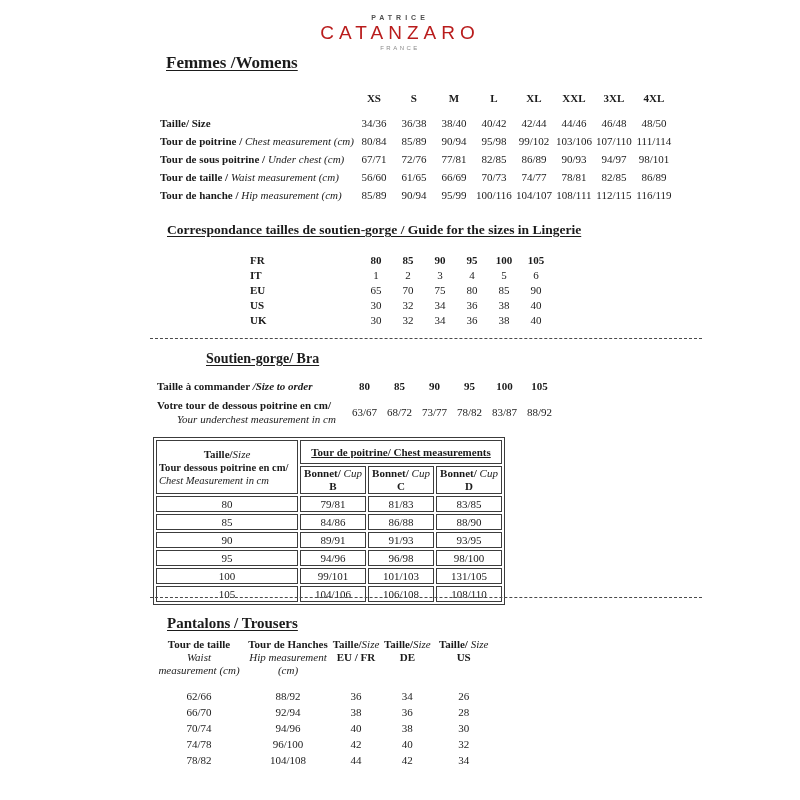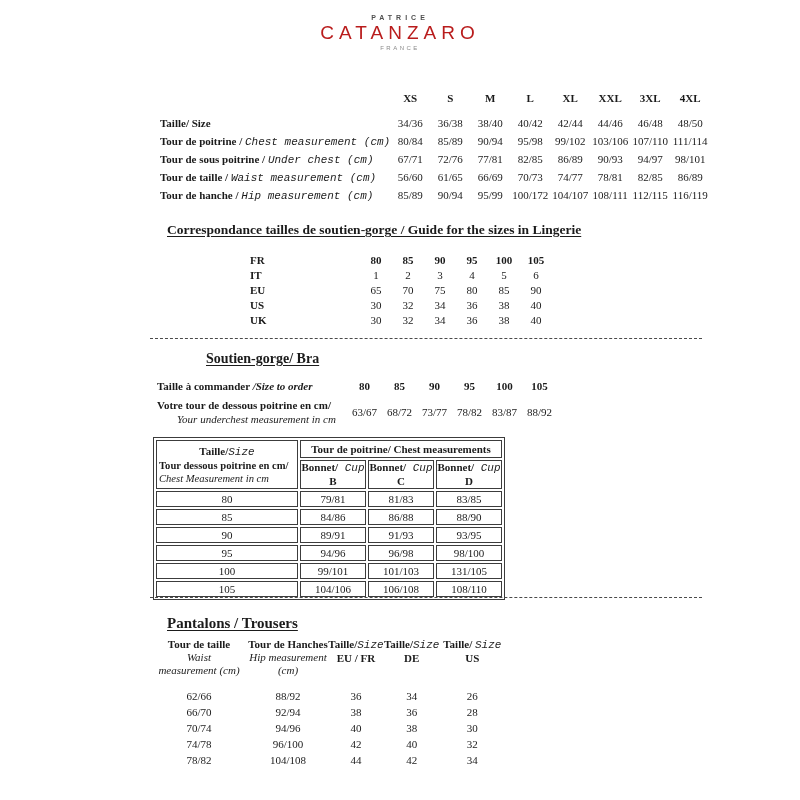--- a/index.html
+++ b/index.html
@@ -21,21 +21,21 @@
   .h { font-weight:bold; text-decoration:underline; text-underline-offset:2px; }
   .h-women     { left:166px; top:53px;  font-size:17px; }
   .h-lingerie  { left:167px; top:222px; font-size:13.5px; }
   .h-bra       { left:175px; top:351px; font-size:14px;margin-left:31px; }
   .h-trousers  { left:167px; top:615px; font-size:15px; }
 
   
   table { border-collapse:collapse; font-size:11px; }
   td { padding:0; white-space:nowrap; }
   .b { font-weight:bold; }
-  .i { font-style:italic;font-family:Liberation Mono, monospace; }
+  .i { font-style:italic; }
   .bi { font-weight:bold; font-style:italic; }
 
   
   .women td { text-align:center; height:18px; width:40px; }
   .women td.lbl { text-align:left; width:193px; }
   .women tr.hdr td { height:24px; font-weight:bold; vertical-align:top; padding-top:2px; }
 
   
   .ling td { text-align:center; height:15px; width:32px; }
   .ling td.lbl { text-align:left; width:110px; font-weight:bold; }
@@ -50,21 +50,21 @@
   .bra .lbl2b { display:block; font-style:italic; font-weight:normal; line-height:14px; padding-left:4px;margin-left:16px; }
 
   
   .cup { border:1px solid #3c3c3c; border-collapse:separate; border-spacing:2px; background:#fff; }
   .cup td { border:1px solid #3c3c3c; text-align:center; height:16px; }
   .cup td.corner { width:142px; vertical-align:middle; padding:1px 2px; }
   .cup td.cupcol { width:66px;margin-top:40px; }
   .cup .c1 { display:block; text-align:center; line-height:13px; }
   .cup .c2 { display:block; text-align:left; font-weight:bold; line-height:13px; font-size:10.6px; }
   .cup .c3 { display:block; text-align:left; font-style:italic; line-height:13px; font-size:10.6px; }
-  .cup td.spanhdr { font-weight:bold; height:18px; }
+  .cup td.spanhdr { font-weight:bold; text-decoration:underline; height:24px; }
   .cup td.cuphdr { height:28px; line-height:13px; }
 
   
   .trs td { text-align:center; height:16px; vertical-align:middle; }
   .trs tr.hdr td { vertical-align:top; height:50px; line-height:13px; }
   .trs .hb { display:block; font-weight:bold; white-space:nowrap; }
   .trs .hi { display:block; font-style:italic; margin:0 auto; white-space:normal; }
   .trs td.c1 { width:98px; } .trs td.c2 { width:80px; } .trs td.c3 { width:56px; }
   .trs td.c4 { width:46px; } .trs td.c5 { width:66px; }
   .trs .w80 { max-width:82px; }
@@ -76,20 +76,21 @@
 <body>
 
 <div class="page">
 
   <div class="abs logo">
     <div class="top">PATRICE</div>
     <div class="name">CATANZARO</div>
     <div class="bottom">FRANCE</div>
   </div>
 
+  <div class="abs h h-women">Femmes /Womens</div>
 
   <div class="abs" style="left:160px; top:90px;">
     <table class="women">
       <tbody>
           <tr class="hdr">
         <td class="lbl"></td>
         <td>XS</td>
         <td>S</td>
         <td>M</td>
         <td>L</td>
@@ -140,21 +141,21 @@
         <td>74/77</td>
         <td>78/81</td>
         <td>82/85</td>
         <td>86/89</td>
       </tr>
       <tr>
         <td class="lbl"><span class="b">Tour de hanche / </span><span class="i">Hip measurement (cm)</span></td>
         <td>85/89</td>
         <td>90/94</td>
         <td>95/99</td>
-        <td>100/172</td>
+        <td>100/116</td>
         <td>104/107</td>
         <td>108/111</td>
         <td>112/115</td>
         <td>116/119</td>
       </tr>
     </tbody>
       </table>
   </div>
 
   <div class="abs h h-lingerie">Correspondance tailles de soutien-gorge / Guide for the sizes in Lingerie</div>

